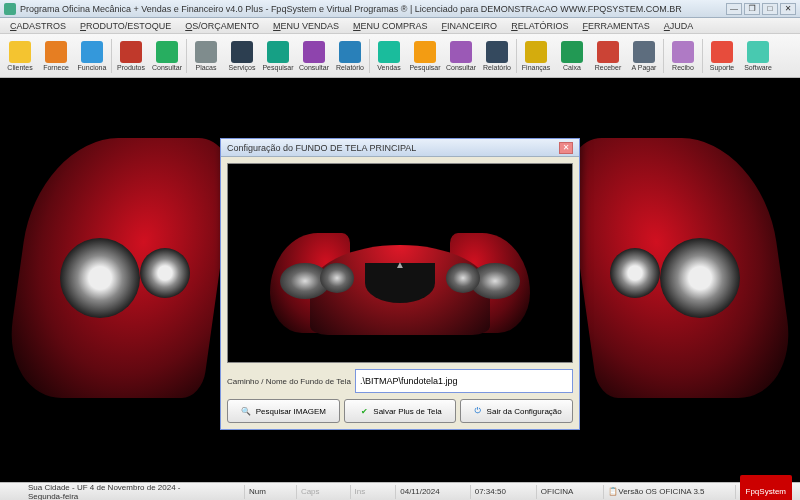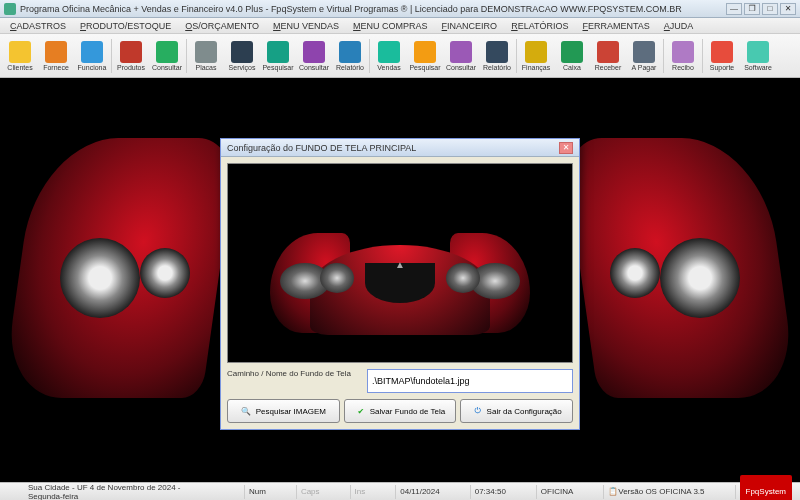--- a/index.html
+++ b/index.html
@@ -40,21 +40,21 @@
 .pv-car { position: absolute; left: 50%; top: 50%; transform: translate(-50%,-50%); width: 260px; height: 180px; }
 .pv-hood { position: absolute; left: 50%; top: 40%; transform: translateX(-50%); width: 180px; height: 90px; background: radial-gradient(ellipse at top,#e01828,#801018 50%,#200408); border-radius: 50% 50% 10% 10%; }
 .pv-grille { position: absolute; left: 50%; top: 50%; transform: translate(-50%,0); width: 70px; height: 40px; background: #111; border-radius: 0 0 50% 50%; }
 .pv-logo { position: absolute; left: 50%; top: 48%; transform: translateX(-50%); color: #aaa; font-size: 10px; }
 .pv-hl { position: absolute; width: 50px; height: 36px; background: radial-gradient(#ddd,#666 40%,#111); border-radius: 50%; }
 .pv-hl.l { left: 10px; top: 90px; } .pv-hl.l2 { left: 50px; top: 90px; width: 34px; height: 30px; }
 .pv-hl.r { right: 10px; top: 90px; } .pv-hl.r2 { right: 50px; top: 90px; width: 34px; height: 30px; }
 .pv-fender-l { position: absolute; left: 0; top: 60px; width: 80px; height: 100px; background: radial-gradient(ellipse at 70% 30%,#d01020,#600810 60%,#000); border-radius: 60% 10% 10% 40%; }
 .pv-fender-r { position: absolute; right: 0; top: 60px; width: 80px; height: 100px; background: radial-gradient(ellipse at 30% 30%,#d01020,#600810 60%,#000); border-radius: 10% 60% 40% 10%; }
 
-.field-row { display: flex; align-items: flex-start; margin-top: 6px; gap: 16px; }
+.field-row { display: flex; align-items: center; margin-top: 6px; gap: 4px; }
 .field-label { font-size: 8px; color: #333; white-space: nowrap; }
 .field-input { flex: 1; height: 24px; font-size: 9px; padding: 0 4px; border: 1px solid #7a96df; background: #fff; }
 
 .btn-row { display: flex; gap: 4px; margin-top: 6px; }
 .dlg-btn { flex: 1; height: 24px; background: linear-gradient(#fdfdfd,#e4e4e4); border: 1px solid #888; border-radius: 3px; font-size: 8px; display: flex; align-items: center; justify-content: center; gap: 3px; cursor: pointer; }
 .bicon { width: 12px; height: 12px; display: inline-flex; align-items: center; justify-content: center; }
 
 .statusbar { position: absolute; left: 0; right: 0; bottom: 0; height: 18px; background: linear-gradient(#f4f4f4,#e0e0e0); border-top: 1px solid #bbb; display: flex; align-items: center; font-size: 8px; color: #333; padding: 0 4px; gap: 6px; }
 .statusbar .cell { padding: 0 4px; border-left: 1px solid #ccc; height: 14px; display: flex; align-items: center; margin-left: 20px; }
 .statusbar .cell:first-child { border-left: none; flex: 1; }
@@ -212,21 +212,21 @@
         <span class="field-label">Caminho / Nome do Fundo de Tela</span>
         <input class="field-input" value=".\BITMAP\fundotela1.jpg" style="">
       </div>
       <div class="btn-row">
         <div class="dlg-btn">
           <span class="bicon">🔍</span>
           <span>Pesquisar IMAGEM</span>
         </div>
         <div class="dlg-btn">
           <span class="bicon" style="color:#2a2">✔</span>
-          <span>Salvar Fundo de Tela</span>
+          <span>Salvar Plus de Tela</span>
         </div>
         <div class="dlg-btn">
           <span class="bicon" style="color:#06c">⏻</span>
           <span>Sair da Configuração</span>
         </div>
       </div>
     </div>
   </div>
 </div>
 

